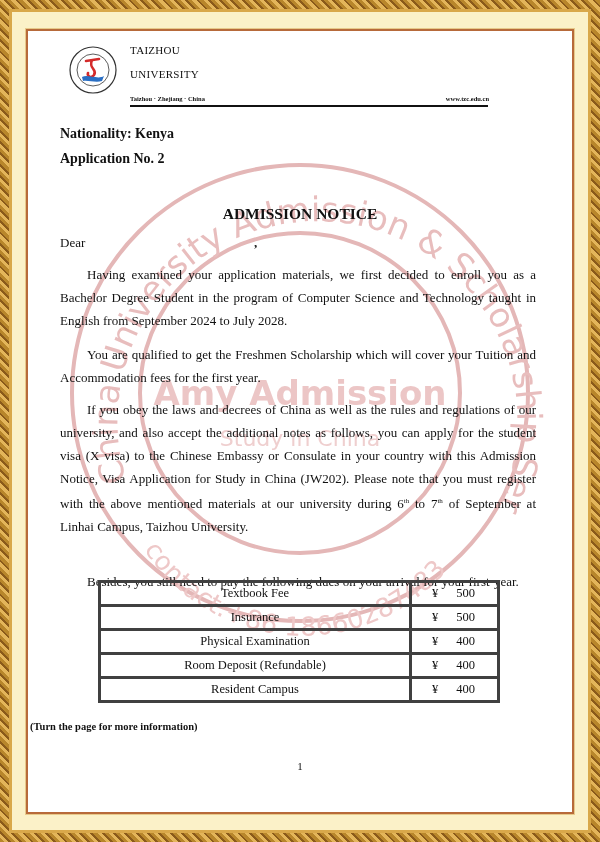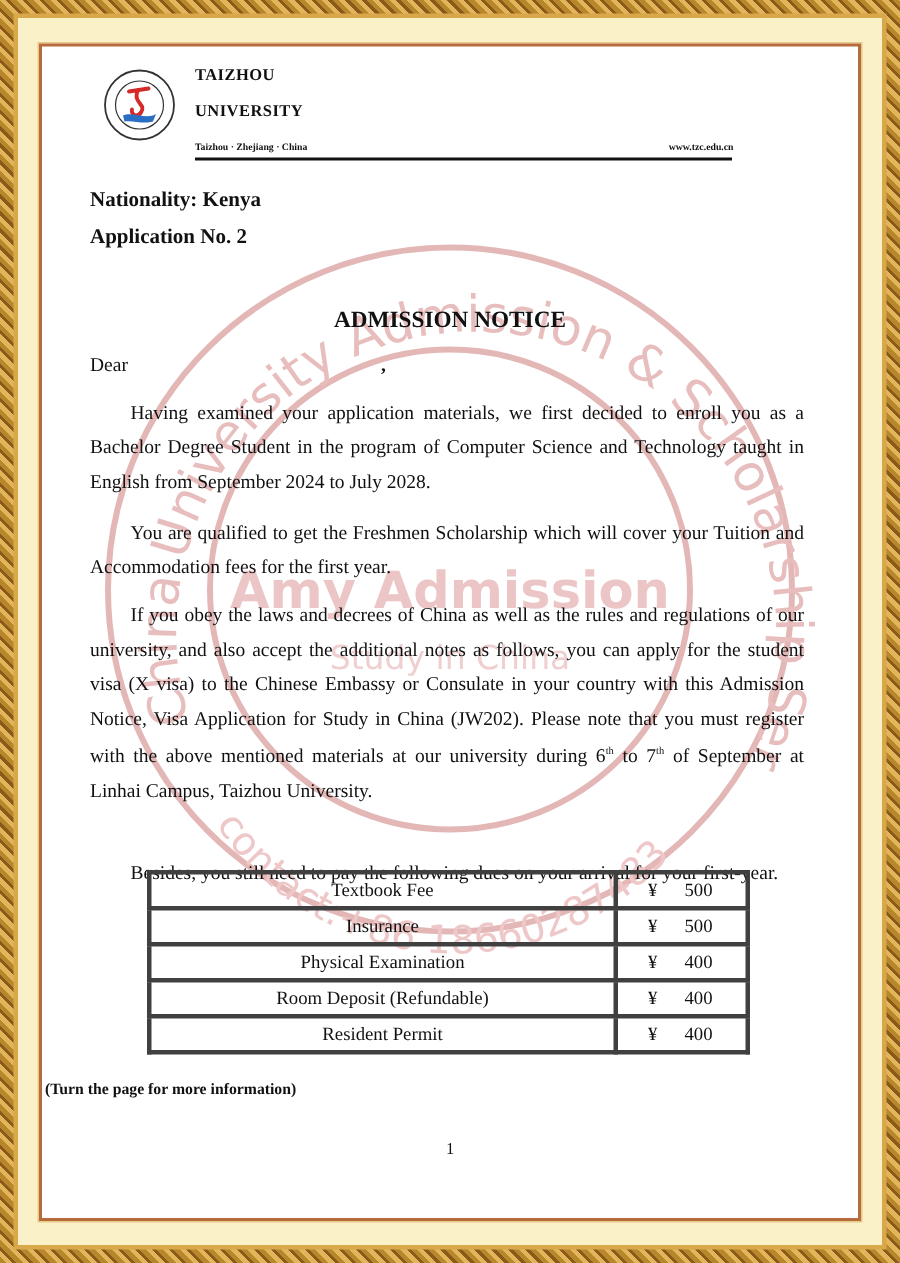--- a/index.html
+++ b/index.html
@@ -4,21 +4,21 @@
 <style>
   html,body{margin:0;padding:0;}
   body{width:600px;height:842px;overflow:hidden;background:#fff;font-family:"Liberation Serif",serif;color:#111;}
   .frame{position:absolute;left:0;top:0;width:600px;height:842px;box-sizing:border-box;
     background:repeating-linear-gradient(45deg,#b8862b 0 3px,#e3b55a 3px 6px,#8a5a1a 6px 8px);}
   .frame-inner1{position:absolute;left:9px;top:9px;right:9px;bottom:9px;background:#d9a84a;}
   .frame-inner2{position:absolute;left:12px;top:12px;right:12px;bottom:12px;background:#fbf1c8;}
   .frame-line{position:absolute;left:26px;top:29px;right:26px;bottom:28px;border:2px solid #b76a3a;background:#fff;box-shadow:0 0 0 1px #e7c98a;}
   .page{position:absolute;left:30px;top:33px;width:540px;height:779px;}
   .logo{position:absolute;left:38px;top:12px;width:50px;height:50px;}
-  .uni-name{position:absolute;left:100px;font-weight:bold;font-size:11px;letter-spacing:0.3px;}
+  .uni-name{position:absolute;left:100px;font-weight:normal;font-size:11px;letter-spacing:0.3px;}
   .uni1{top:11px;}
   .uni2{top:35px;}
   .loc{position:absolute;left:100px;top:62px;font-size:6.5px;font-weight:bold;}
   .url{position:absolute;right:81px;top:62px;font-size:6.5px;font-weight:bold;}
   .hline{position:absolute;left:100px;width:358px;top:72px;height:1.5px;background:#111;}
   .meta{position:absolute;left:30px;font-weight:bold;font-size:14px;}
   .title{position:absolute;left:0;width:540px;text-align:center;top:172px;font-weight:bold;font-size:15.5px;}
   .dear{position:absolute;left:30px;top:202px;font-size:13px;}
   .comma{position:absolute;left:224px;top:202px;font-size:13px;font-weight:bold;}
   .para{position:absolute;left:30px;width:476px;font-size:13px;line-height:23px;text-align:justify;text-indent:27px;}
@@ -116,21 +116,21 @@
           </td>
         </tr>
       <tr>
           <td class="item">Room Deposit (Refundable)</td>
           <td class="amt">
             <span class="yen">¥</span>
             <span class="val">400</span>
           </td>
         </tr>
       <tr>
-          <td class="item">Resident Permit</td>
+          <td class="item">Resident Campus</td>
           <td class="amt">
             <span class="yen">¥</span>
             <span class="val">400</span>
           </td>
         </tr>
     </tbody>
   </table>
 
   <div class="turn">(Turn the page for more information)</div>
   <div class="pnum">1</div>

